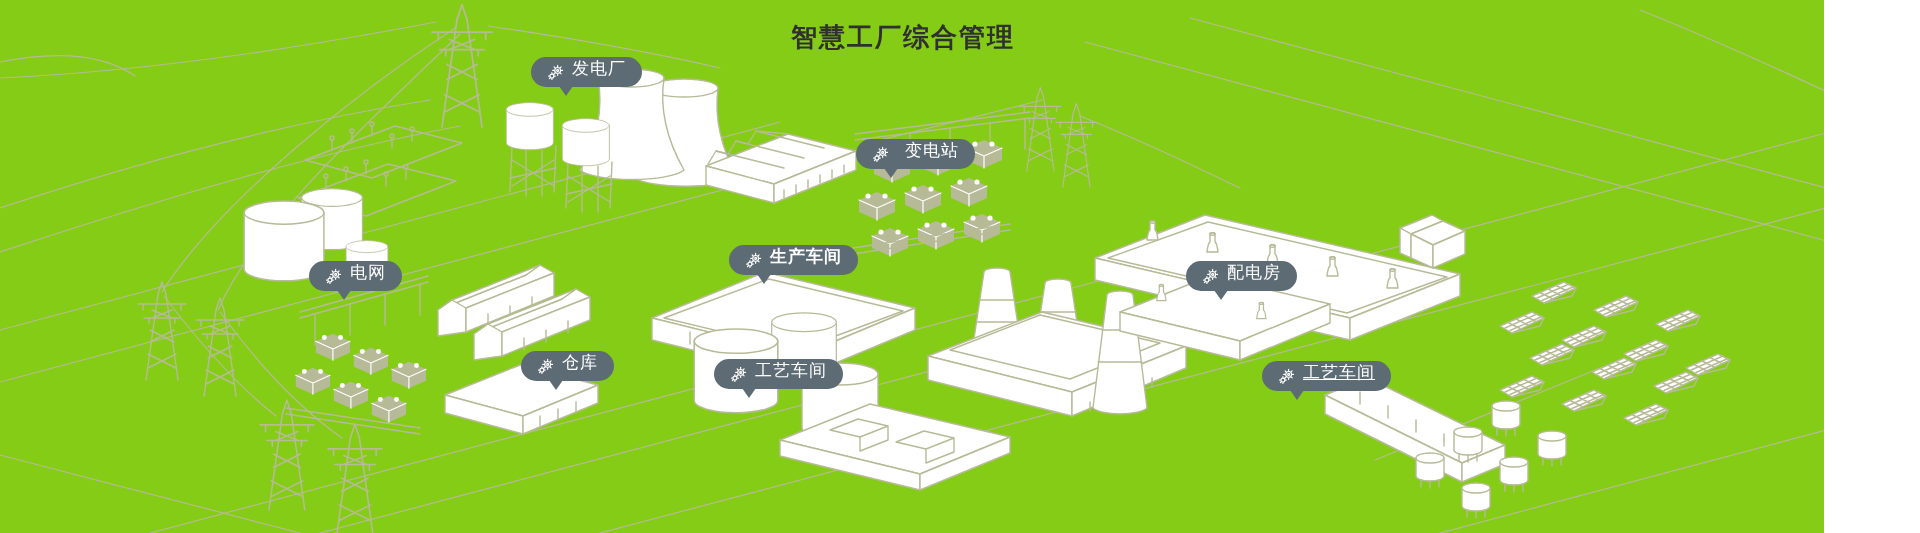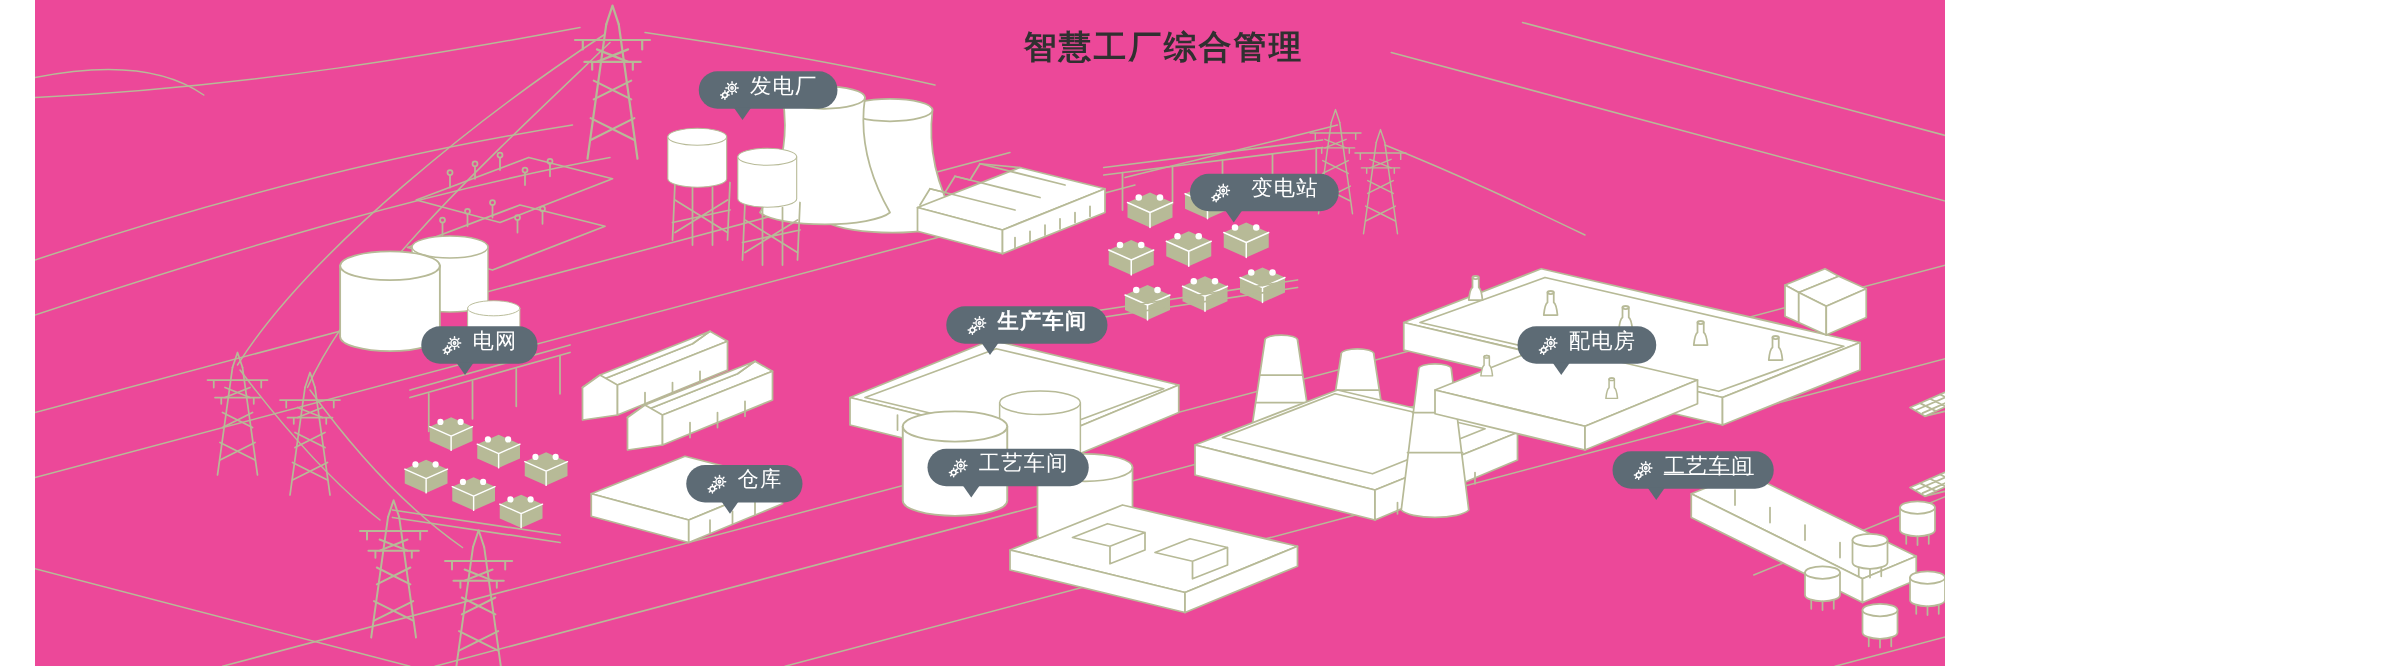--- a/index.html
+++ b/index.html
@@ -1,19 +1,18 @@
 <!DOCTYPE html>
 <html><head>
 <meta charset="utf-8">
 <style>
   html,body{margin:0;padding:0;background:#fff;}
   #stage{
-    position:relative;width:1528px;height:533px;overflow:hidden;background:#ec4899;
+    position:relative;width:1824px;height:533px;overflow:hidden;background:#84cc16;
     font-family:"DejaVu Sans","Liberation Sans",sans-serif;
-    margin-left:28px;
   }
   
   #page-title{
     position:absolute;left:903px;top:20px;transform:translateX(-50%);
     font-size:26px;font-weight:bold;color:var(--title,#303030);
     letter-spacing:2px;white-space:nowrap;
   }
   
   svg.art{position:absolute;left:0;top:0;}
   .art path,.art line,.art ellipse,.art circle,.art polyline,.art rect{
@@ -342,21 +341,21 @@
         <svg width="17" height="17" viewBox="0 0 20 20" fill="none" stroke="#ffffff" stroke-width="1.4" stroke-linecap="round">
           <circle cx="12.5" cy="7.5" r="3.4"></circle>
           <circle cx="12.5" cy="7.5" r="1.1"></circle>
           <path d="M12.5,2.9 L12.5,1.7 M12.5,12.1 L12.5,13.3 M17.1,7.5 L18.3,7.5 M7.9,7.5 L6.7,7.5 M15.8,4.2 L16.6,3.4 M9.2,10.8 L8.4,11.6 M15.8,10.8 L16.6,11.6 M9.2,4.2 L8.4,3.4"></path>
           <circle cx="5.8" cy="14.2" r="2.3"></circle>
           <path d="M5.8,11.1 L5.8,10.2 M5.8,17.3 L5.8,18.2 M8.9,14.2 L9.8,14.2 M2.7,14.2 L1.8,14.2 M8,12 L8.7,11.3 M3.6,16.4 L2.9,17.1"></path>
         </svg>
       </span>
       <span class="marker-label">发电厂</span>
     </div>
-      <div class="marker" style="left: 924px; top: 139px; gap: 16px;">
+      <div class="marker" style="left: 856px; top: 139px; gap: 16px;">
       <span class="marker-icon">
         <svg width="17" height="17" viewBox="0 0 20 20" fill="none" stroke="#ffffff" stroke-width="1.4" stroke-linecap="round">
           <circle cx="12.5" cy="7.5" r="3.4"></circle>
           <circle cx="12.5" cy="7.5" r="1.1"></circle>
           <path d="M12.5,2.9 L12.5,1.7 M12.5,12.1 L12.5,13.3 M17.1,7.5 L18.3,7.5 M7.9,7.5 L6.7,7.5 M15.8,4.2 L16.6,3.4 M9.2,10.8 L8.4,11.6 M15.8,10.8 L16.6,11.6 M9.2,4.2 L8.4,3.4"></path>
           <circle cx="5.8" cy="14.2" r="2.3"></circle>
           <path d="M5.8,11.1 L5.8,10.2 M5.8,17.3 L5.8,18.2 M8.9,14.2 L9.8,14.2 M2.7,14.2 L1.8,14.2 M8,12 L8.7,11.3 M3.6,16.4 L2.9,17.1"></path>
         </svg>
       </span>
       <span class="marker-label">变电站</span>
@@ -390,21 +389,21 @@
         <svg width="17" height="17" viewBox="0 0 20 20" fill="none" stroke="#ffffff" stroke-width="1.4" stroke-linecap="round">
           <circle cx="12.5" cy="7.5" r="3.4"></circle>
           <circle cx="12.5" cy="7.5" r="1.1"></circle>
           <path d="M12.5,2.9 L12.5,1.7 M12.5,12.1 L12.5,13.3 M17.1,7.5 L18.3,7.5 M7.9,7.5 L6.7,7.5 M15.8,4.2 L16.6,3.4 M9.2,10.8 L8.4,11.6 M15.8,10.8 L16.6,11.6 M9.2,4.2 L8.4,3.4"></path>
           <circle cx="5.8" cy="14.2" r="2.3"></circle>
           <path d="M5.8,11.1 L5.8,10.2 M5.8,17.3 L5.8,18.2 M8.9,14.2 L9.8,14.2 M2.7,14.2 L1.8,14.2 M8,12 L8.7,11.3 M3.6,16.4 L2.9,17.1"></path>
         </svg>
       </span>
       <span class="marker-label">配电房</span>
     </div>
-      <div class="marker" style="left: 521px; top: 372px;">
+      <div class="marker" style="left: 521px; top: 351px;">
       <span class="marker-icon">
         <svg width="17" height="17" viewBox="0 0 20 20" fill="none" stroke="#ffffff" stroke-width="1.4" stroke-linecap="round">
           <circle cx="12.5" cy="7.5" r="3.4"></circle>
           <circle cx="12.5" cy="7.5" r="1.1"></circle>
           <path d="M12.5,2.9 L12.5,1.7 M12.5,12.1 L12.5,13.3 M17.1,7.5 L18.3,7.5 M7.9,7.5 L6.7,7.5 M15.8,4.2 L16.6,3.4 M9.2,10.8 L8.4,11.6 M15.8,10.8 L16.6,11.6 M9.2,4.2 L8.4,3.4"></path>
           <circle cx="5.8" cy="14.2" r="2.3"></circle>
           <path d="M5.8,11.1 L5.8,10.2 M5.8,17.3 L5.8,18.2 M8.9,14.2 L9.8,14.2 M2.7,14.2 L1.8,14.2 M8,12 L8.7,11.3 M3.6,16.4 L2.9,17.1"></path>
         </svg>
       </span>
       <span class="marker-label">仓库</span>

